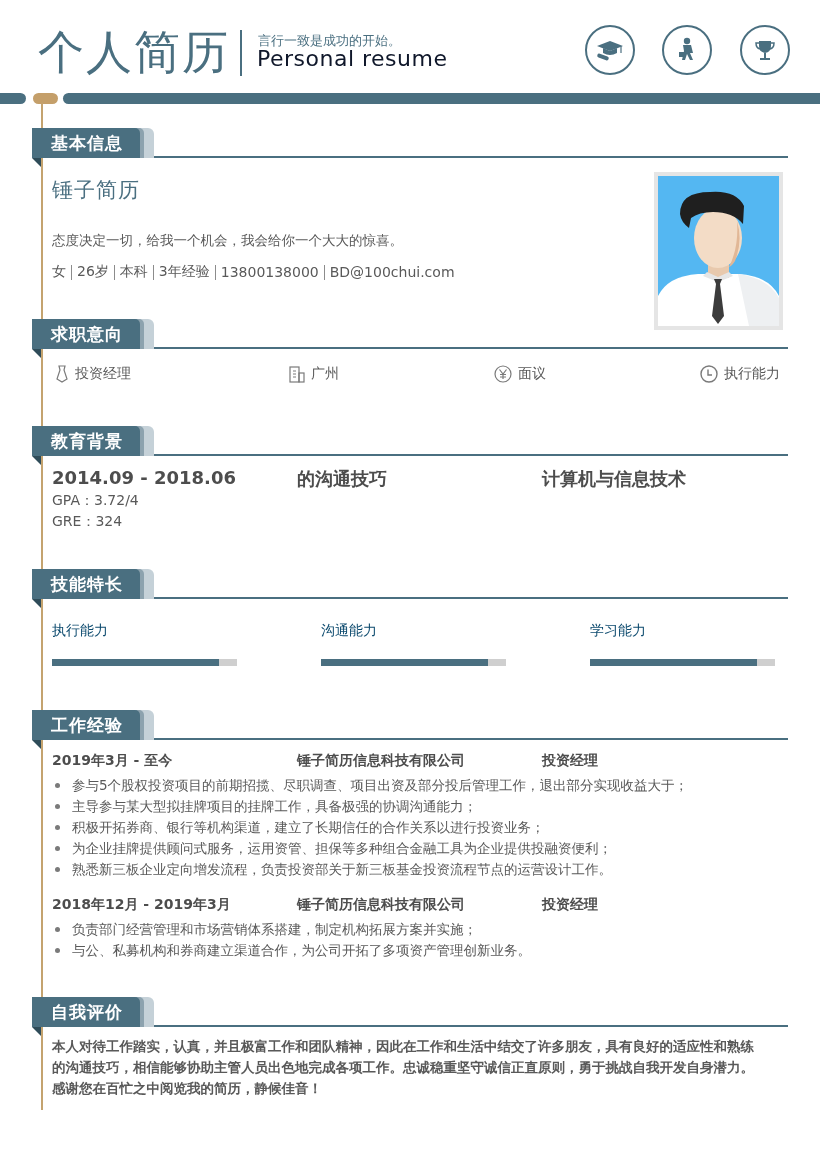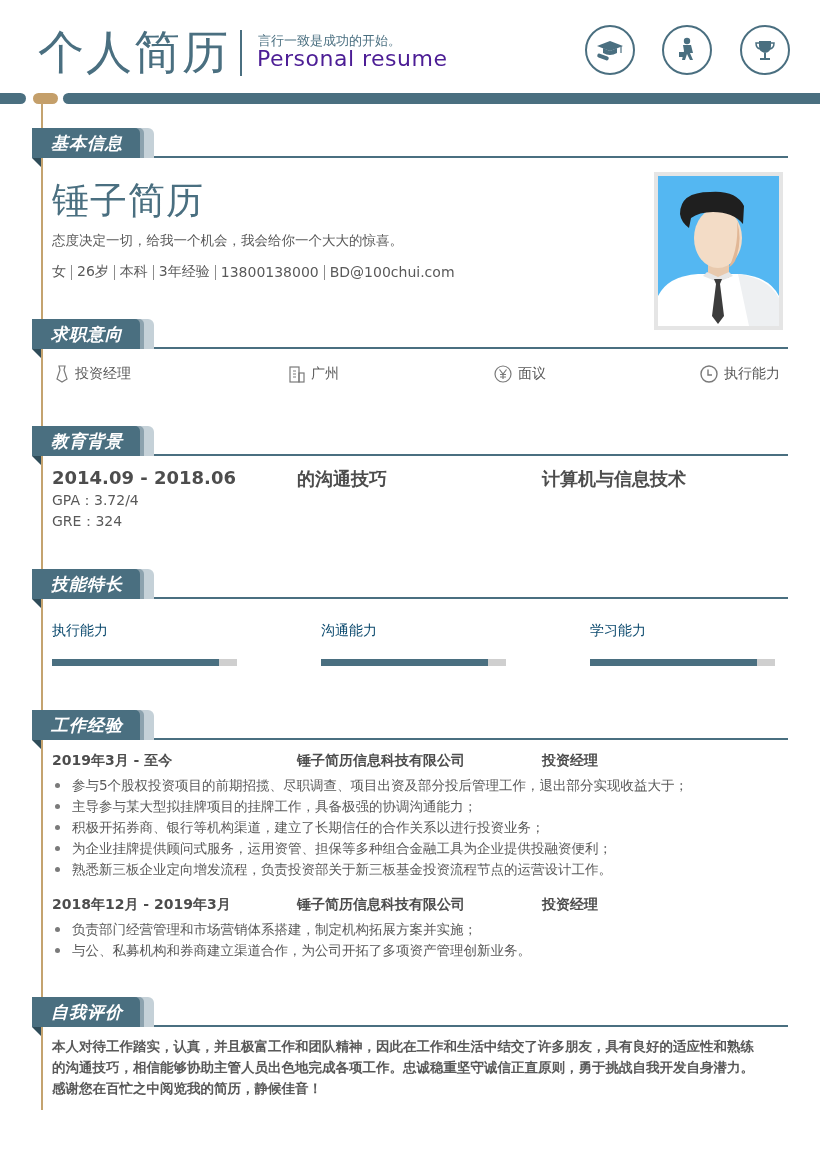--- a/index.html
+++ b/index.html
@@ -3,39 +3,39 @@
 <meta charset="utf-8">
 <style>
   * { box-sizing: border-box; margin: 0; padding: 0; }
   html, body { width: 820px; height: 1160px; background: #ffffff; overflow: hidden; }
   body { position: relative; font-family: "DejaVu Sans", "Liberation Sans", sans-serif; color: #595959; }
 
   
   .hdr-title { position: absolute; left: 38px; top: 22px; font-size: 46px; color: #4a6f80; letter-spacing: 2px; line-height: 60px; }
   .hdr-divider { position: absolute; left: 240px; top: 30px; width: 2px; height: 46px; background: #4a6f80; }
   .hdr-motto { position: absolute; left: 258px; top: 32px; font-size: 13px; color: #4a6f80; }
-  .hdr-sub { position: absolute; left: 257px; top: 46px; font-size: 22px; color: #4c1d95; letter-spacing: 0.5px; }
+  .hdr-sub { position: absolute; left: 257px; top: 46px; font-size: 22px; color: #0f172a; letter-spacing: 0.5px; }
   .hdr-icon { position: absolute; top: 25px; width: 50px; height: 50px; border: 2px solid #4a6f80; border-radius: 50%; display: flex; align-items: center; justify-content: center; }
 
   .bar-left { position: absolute; left: 0; top: 93px; width: 26px; height: 11px; background: #4a6f80; border-radius: 0 6px 6px 0; }
   .bar-gold { position: absolute; left: 33px; top: 93px; width: 25px; height: 11px; background: #c49f6a; border-radius: 6px; }
   .bar-main { position: absolute; left: 63px; top: 93px; width: 757px; height: 11px; background: #4a6f80; border-radius: 6px 0 0 6px; }
   .vline { position: absolute; left: 41px; top: 103px; width: 2px; height: 1007px; background: #c4a36f; }
 
   
   .section { position: absolute; left: 32px; width: 756px; }
-  .sec-head { position: relative; height: 30px; font-style: italic; }
+  .sec-head { position: relative; height: 30px; }
   .sec-tab-shadow { position: absolute; left: 104px; top: 0; width: 18px; height: 30px; background: #c5d1d8; border-radius: 0 6px 0 0; }
   .sec-tab-shadow2 { position: absolute; left: 100px; top: 0; width: 12px; height: 30px; background: #8ca2ae; border-radius: 0 5px 0 0; }
   .sec-tab { position: absolute; left: 0; top: 0; width: 108px; height: 30px; background: #4a6f80; border-radius: 0 5px 0 0; color: #fff; font-size: 17px; font-weight: bold; line-height: 30px; padding-left: 19px; letter-spacing: 1px; }
   .sec-tab-fold { position: absolute; left: 0; top: 30px; width: 0; height: 0; border-top: 9px solid #2f4c59; border-left: 9px solid transparent; }
   .sec-rule { position: absolute; left: 0; top: 28px; width: 756px; height: 2px; background: #4a6f80; }
 
   
-  .name { position: absolute; left: 52px; top: 176px; font-size: 37px; color: #4a6f80; letter-spacing: 1px; }
+  .name { position: absolute; left: 52px; top: 176px; font-size: 21px; color: #4a6f80; letter-spacing: 1px; }
   .motto { position: absolute; left: 52px; top: 232px; font-size: 13.5px; color: #595959; }
   .facts { position: absolute; left: 52px; top: 263px; font-size: 14px; color: #595959; display: flex; align-items: center; }
   .facts .sep { display: inline-block; width: 1px; height: 15px; background: #8c8c8c; margin: 0 5px; }
 
   .photo { position: absolute; left: 654px; top: 172px; width: 129px; height: 158px; border: 4px solid #e5e5e5; background: #54b7f2; overflow: hidden; }
 
   
   .intent { position: absolute; top: 365px; display: flex; align-items: center; font-size: 14px; color: #595959; }
   .intent svg { margin-right: 6px; }
 

